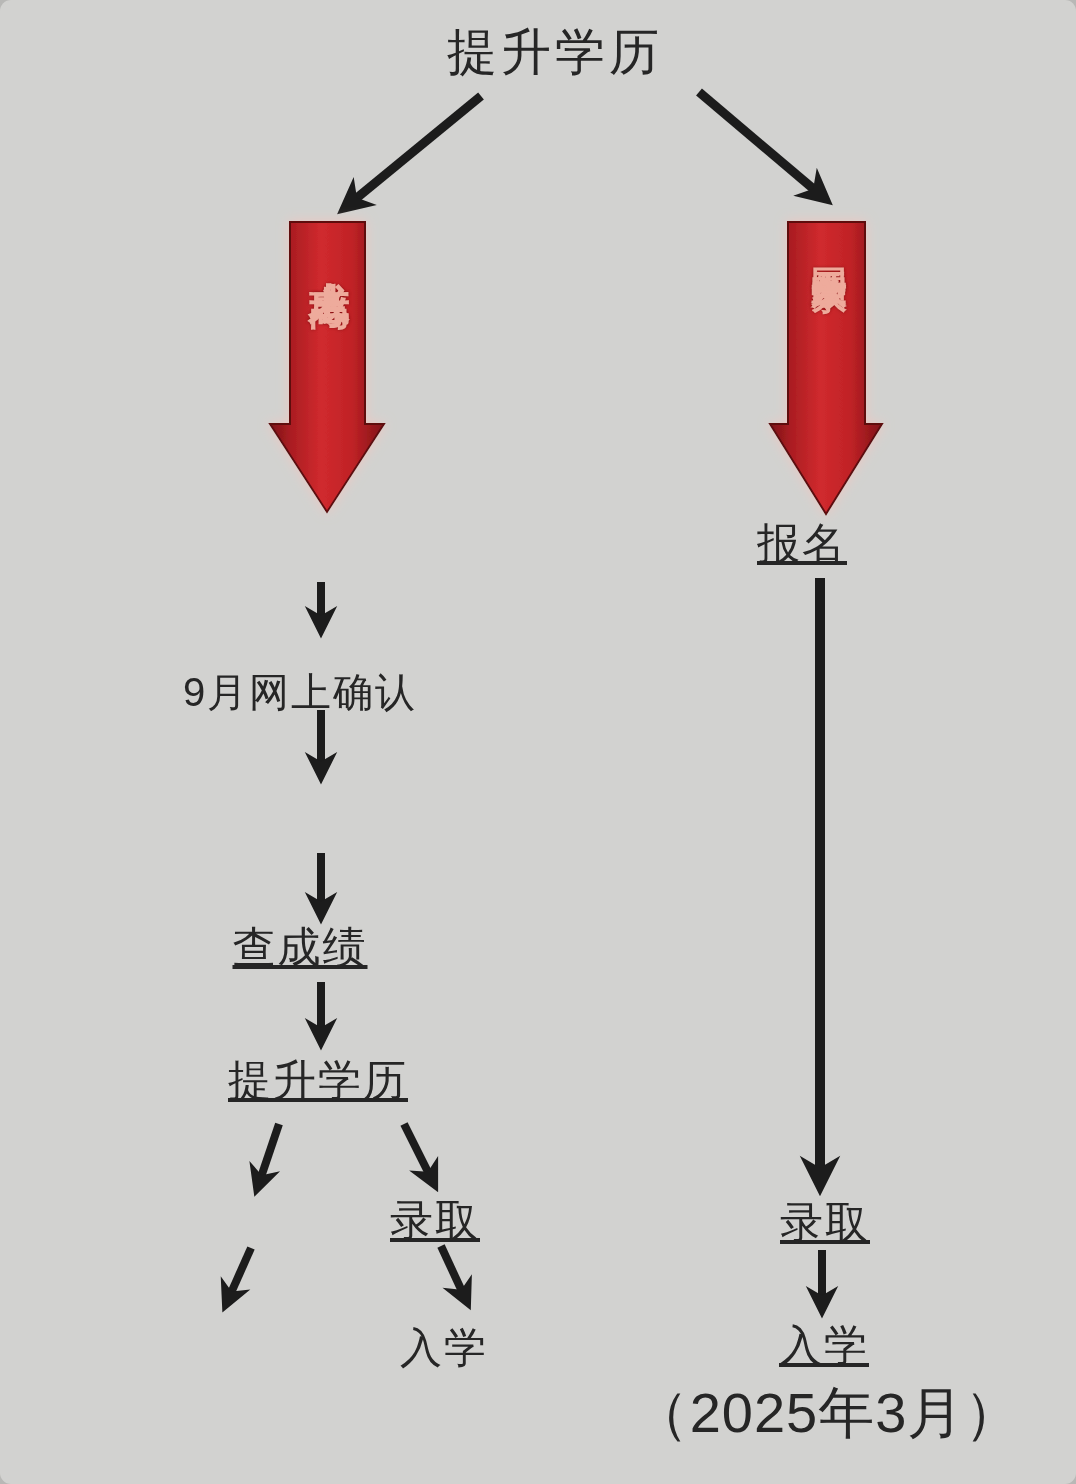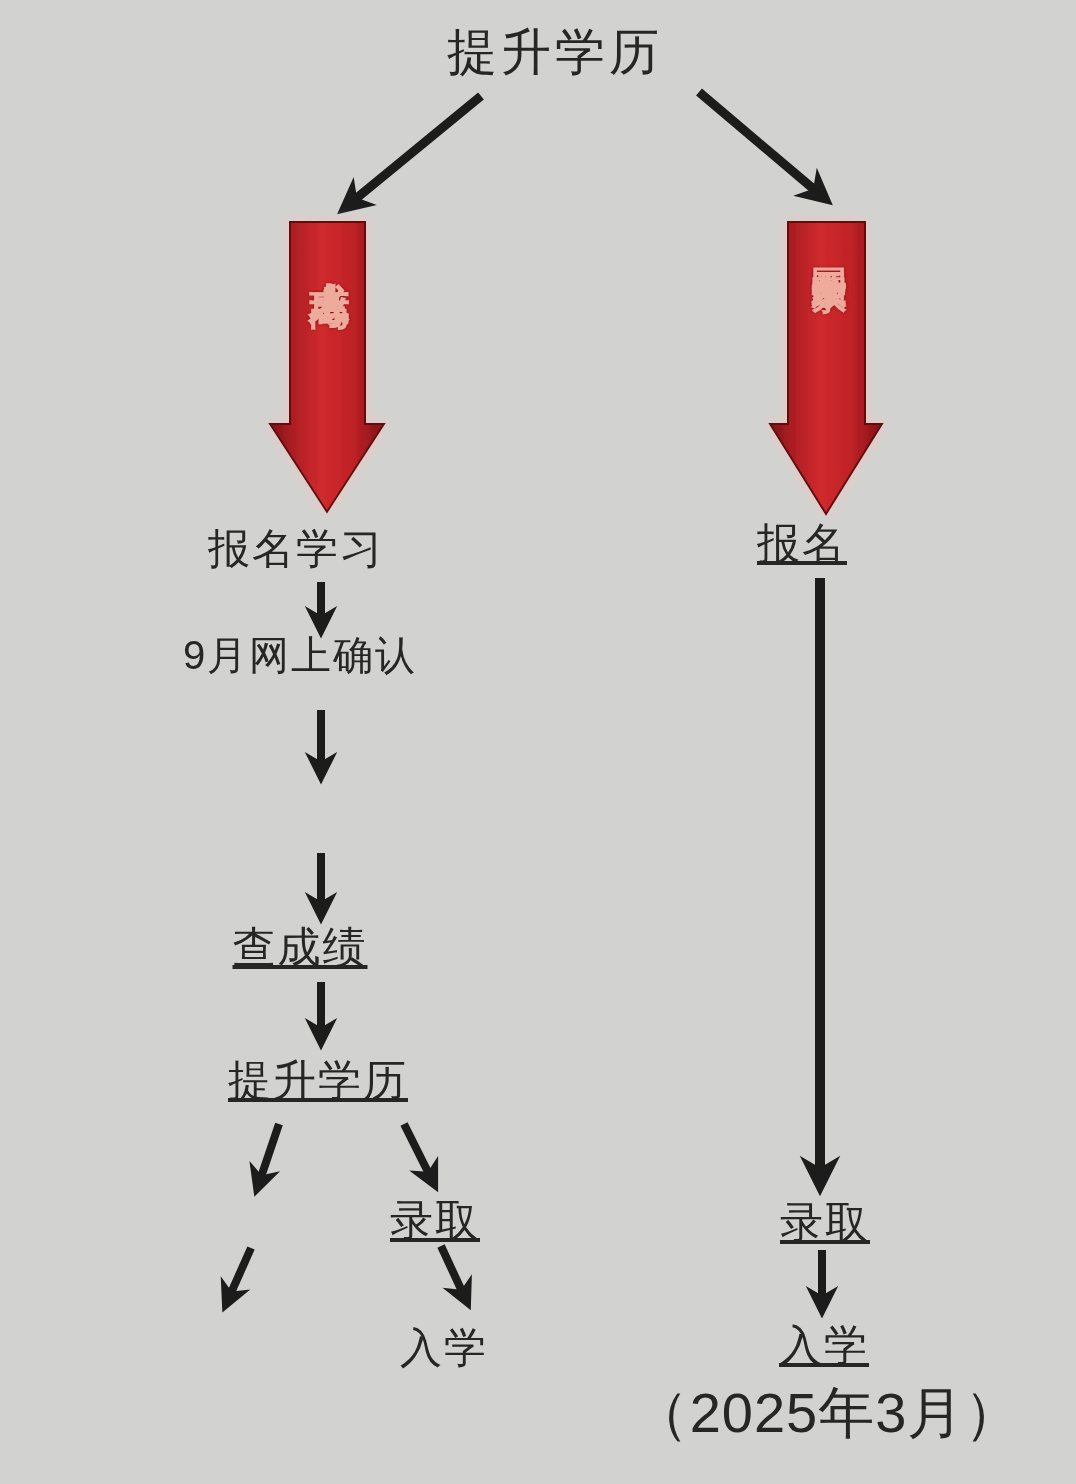--- a/index.html
+++ b/index.html
@@ -7,20 +7,21 @@
     font-family: "Liberation Sans", "DejaVu Sans", sans-serif;
     background: #b8b8b6;
   }
   .canvas {
     position: relative;
     width: 1076px;
     height: 1484px;
     margin: 0 auto;
     background: #d2d2d0;
     overflow: hidden;
+    border-radius: 11px;
   }
   .arrows-layer {
     position: absolute;
     inset: 0;
     width: 1076px;
     height: 1484px;
   }
   .label {
     position: absolute;
     transform: translate(-50%, -50%);
@@ -94,22 +95,21 @@
 
     <line x1="820" y1="578" x2="820" y2="1182" stroke="#1c1c1c" stroke-width="10" marker-end="url(#head)"></line>
     <line x1="822" y1="1250" x2="822" y2="1307" stroke="#1c1c1c" stroke-width="8" marker-end="url(#head)"></line>
   </svg>
 
   <div class="label fs50" style="left:555px; top:52px;">提升学历</div>
 
   <div class="banner-text left">成人高考</div>
   <div class="banner-text right">国家开放大学</div>
 
-  <div class="label fs42" style="left:296px; top:549px;">报名学习</div>
-  <div class="label fs40" style="left:300px; top:655px;">9月网上确认</div>
+  <div class="label fs40" style="left:300px; top:692px;">9月网上确认</div>
   <div class="label fs43" style="left:300px; top:948px;text-align:center;">查成绩</div>
   <div class="label fs43" style="left:318px; top:1081px;">提升学历</div>
 
   <div class="label fs43" style="left:435px; top:1221px;">录取</div>
   <div class="label fs42" style="left:444px; top:1348px;">入学</div>
 
   <div class="label fs43" style="left:802px; top:544px;">报名</div>
   <div class="label fs43" style="left:825px; top:1223px;">录取</div>
   <div class="label fs43" style="left:824px; top:1346px;">入学</div>
   <div class="label fs46" style="left:827px; top:1414px;">（2025年3月）</div>

